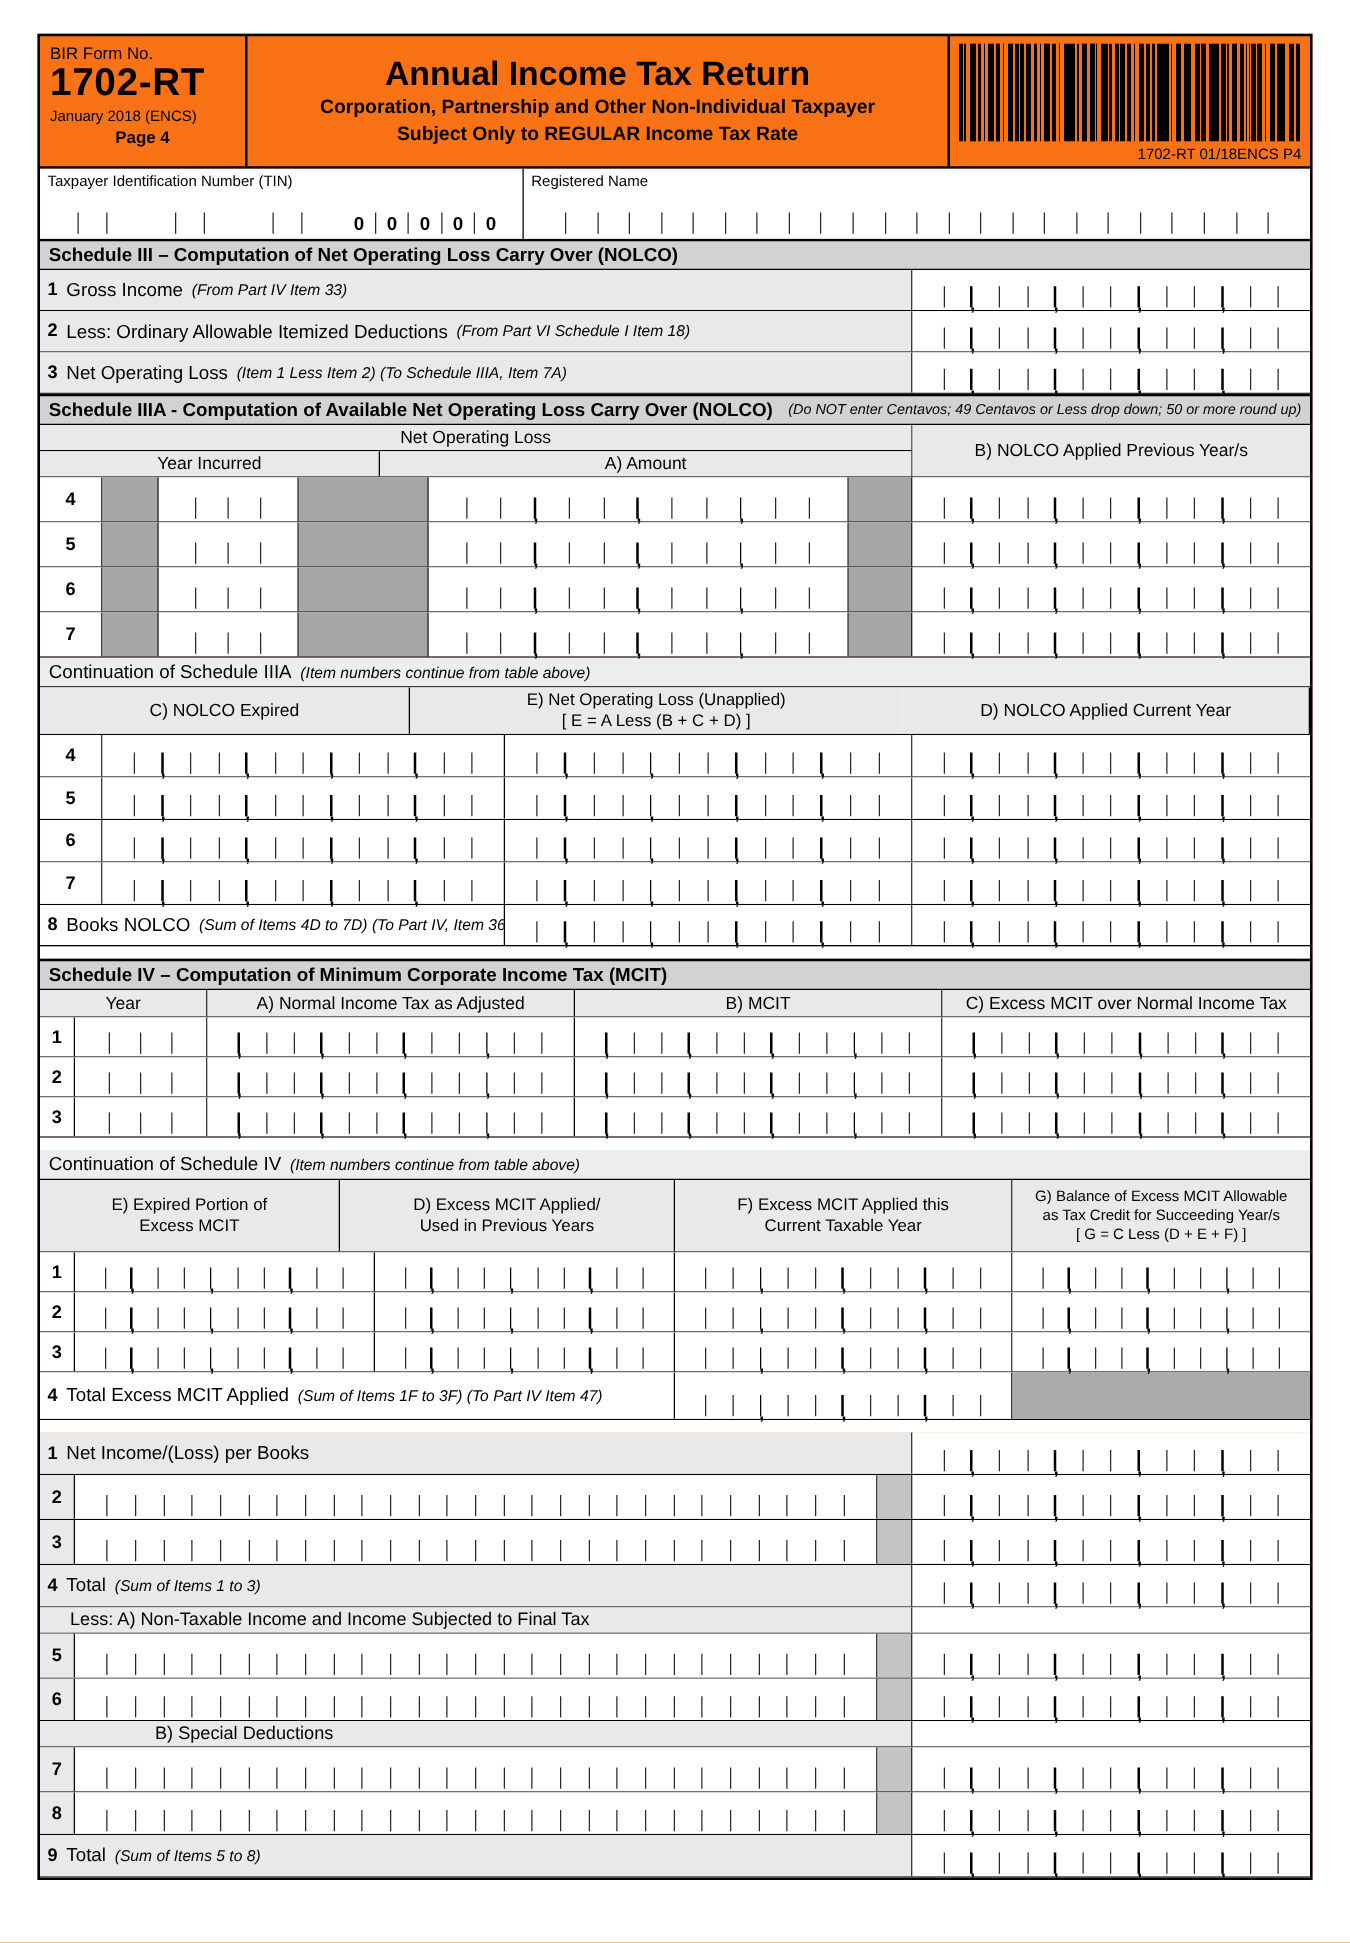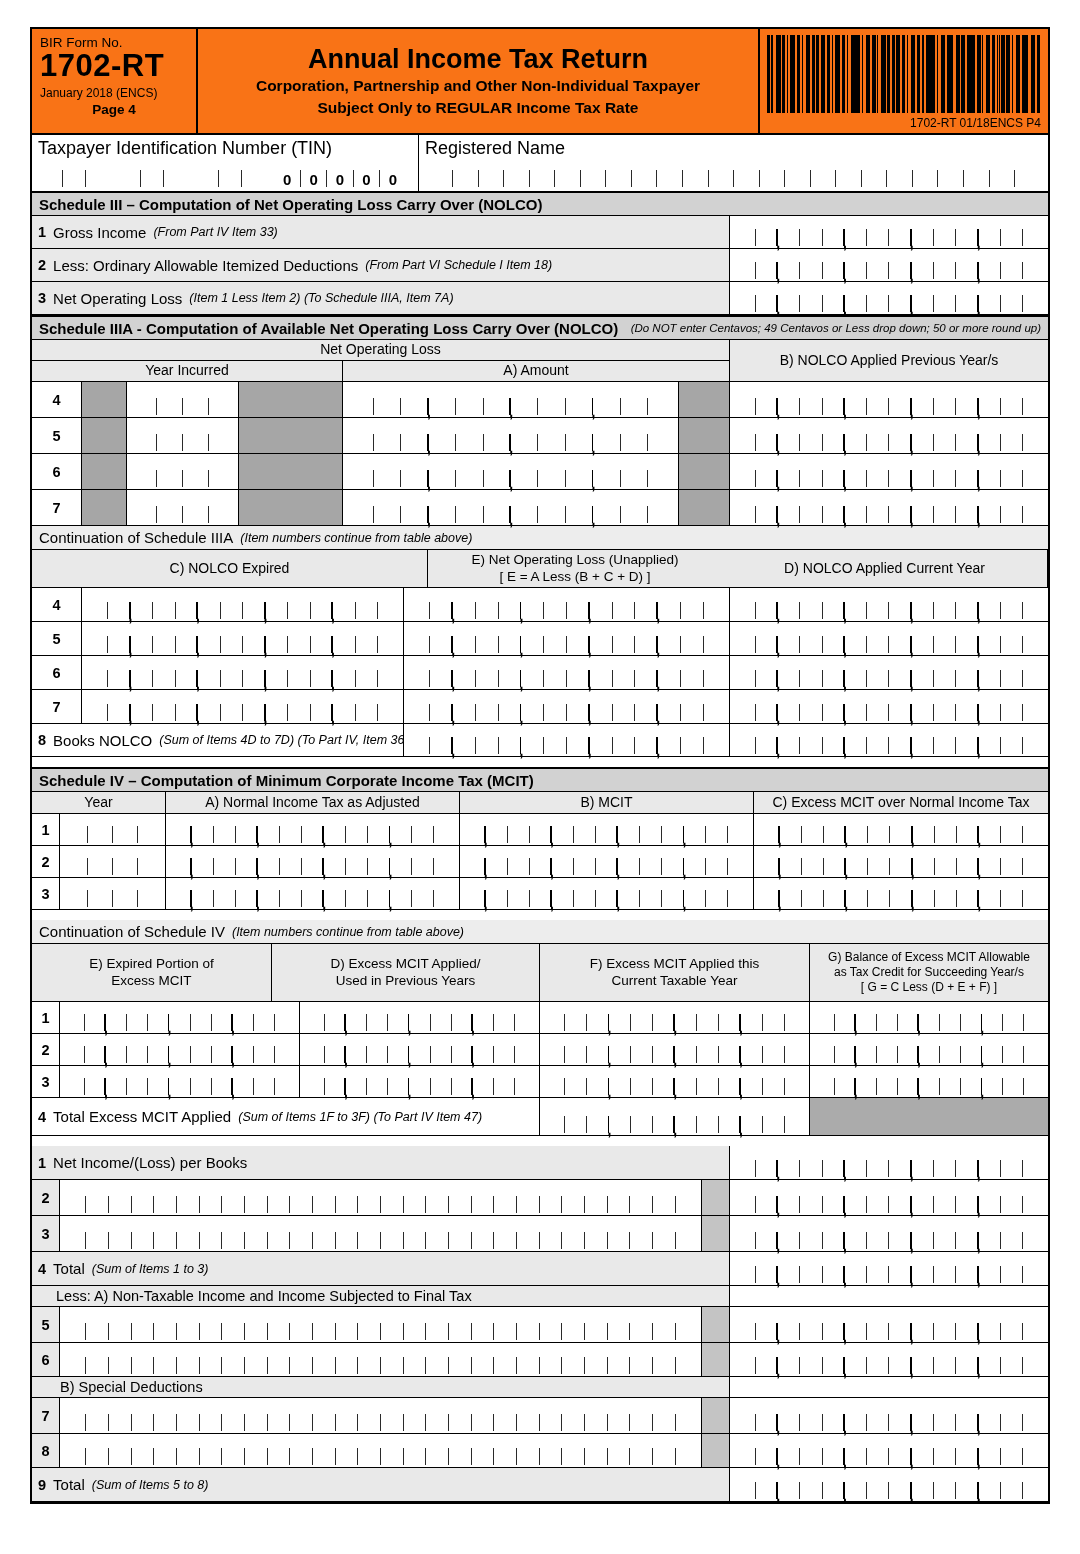--- a/index.html
+++ b/index.html
@@ -15,21 +15,21 @@
 .hdr-center{flex:1;display:flex;flex-direction:column;align-items:center;justify-content:center;gap:2px;padding:0 6px}
 .form-title{font-size:27px;font-weight:bold;line-height:1.1}
 .form-sub{font-size:15.5px;font-weight:bold;line-height:1.25}
 .hdr-right{width:290px;border-left:2px solid #000;padding:6px 7px 3px;display:flex;flex-direction:column}
 .barcode-bars{flex:1;background-color:#fff;background:
  repeating-linear-gradient(90deg,#000 0 3px,rgba(0,0,0,0) 3px 5px,#000 5px 6px,rgba(0,0,0,0) 6px 9px,#000 9px 13px,rgba(0,0,0,0) 13px 15px),
  repeating-linear-gradient(90deg,rgba(0,0,0,0) 0 4px,#000 4px 5px,rgba(0,0,0,0) 5px 11px,#000 11px 14px,rgba(0,0,0,0) 14px 19px)}
 .barcode-caption{font-size:12px;text-align:right;margin-top:3px}
 .tinrow{height:56px;border-bottom:0}
 .tincell{display:flex;flex-direction:column;border-right:1px solid #000;padding:3px 6px 2px}
-.flabel{font-size:18px}
+.flabel{font-size:12px}
 .tin-combs{display:flex;gap:10px;flex:1;align-items:flex-end;padding:3px 2px 2px}
 .secbar{height:25px;background:#d2d2d2;border-top:2px solid #000;border-bottom:1px solid #000;display:flex;align-items:center;padding:0 7px;font-size:15px;font-weight:bold;gap:8px}
 .contbar{height:24px;background:#ededed;border-bottom:1px solid #000;display:flex;align-items:center;padding:0 7px;font-size:15px;gap:7px}
 .barnote{font-style:italic;font-weight:normal;font-size:11.5px;margin-left:auto}
 .inlinenote{font-style:italic;font-weight:normal;font-size:13px;margin-left:0}
 .hcell{background:#e9e9e9;display:flex;align-items:center;justify-content:center;text-align:center;font-size:14px;line-height:1.25;border-right:1px solid #000}
 .pre{white-space:pre-line}
 .numcell{display:flex;align-items:center;justify-content:center;font-weight:bold;font-size:14.5px;border-right:1px solid #000;background:#fff}
 .numcell.gray{background:#e9e9e9}
 .lblcell{background:#e9e9e9;display:flex;align-items:center;padding:0 6px;gap:7px;font-size:15px;border-right:1px solid #000;white-space:nowrap;overflow:hidden}
@@ -40,21 +40,21 @@
 .last{border-right:none!important}
 .comb{display:flex;width:100%;height:17px}
 .comb-cell{flex:1;position:relative;display:flex;align-items:flex-end;justify-content:center;font-weight:bold;font-size:15px;line-height:1}
 .comb-cell.tick::after{content:"";position:absolute;right:-.5px;bottom:0;width:1px;height:100%;background:#2a2a2a}
 .comb-cell.comma.tick::after{width:1.7px;background:#000}
 .comb-cell.comma::before{content:",";position:absolute;right:-2.5px;bottom:-4px;font-size:14px;font-weight:bold;z-index:2}
 .dark{background:#a6a6a6;border-right:1px solid #000}
 .gray-strip{background:#c4c4c4;border-right:1px solid #000}
 .subhdr{height:21px}
 .subhdr .lab{width:698px;background:#e9e9e9;border-right:1px solid #000;display:flex;align-items:center;font-size:14.5px;padding-left:24px}
-.subhdr .lab.indent2{padding-left:28px}
+.subhdr .lab.indent2{padding-left:92px}
 .subhdr .rest{flex:1;background:#fff}
 .gap{height:10px;background:#fff}
 .colwrap{display:flex;flex-direction:column;border-right:1px solid #000}
 .inrow{display:flex;flex:1}
 </style>
 </head>
 <body>
 
 <div class="page">
 
@@ -220,21 +220,21 @@
 
   <section>
     <div class="secbar">
       <span>Schedule IIIA - Computation of Available Net Operating Loss Carry Over (NOLCO)</span>
       <span class="barnote">(Do NOT enter Centavos; 49 Centavos or Less drop down; 50 or more round up)</span>
     </div>
     <div class="row" style="height:42px">
       <div class="colwrap" style="width:698px">
         <div class="hcell" style="height:21px;border-right:none;border-bottom:1px solid #000">Net Operating Loss</div>
         <div class="inrow">
-          <div class="hcell" style="width:311px">Year Incurred</div>
+          <div class="hcell" style="width:272px">Year Incurred</div>
           <div class="hcell last" style="flex:1">A) Amount</div>
         </div>
       </div>
       <div class="hcell last" style="flex:1">B) NOLCO Applied Previous Year/s</div>
     </div>
 
     <div class="row" style="height:36px">
       <div class="numcell" style="width:50px">4</div>
       <div class="dark" style="width:45px"></div>
       <div class="combcell" style="width:112px">
@@ -427,21 +427,21 @@
         </div>
     </div>
   </section>
 
   <section>
     <div class="contbar">
       <span>Continuation of Schedule IIIA</span>
       <span class="nt">(Item numbers continue from table above)</span>
     </div>
     <div class="row" style="height:38px">
-      <div class="hcell" style="width:396px">C) NOLCO Expired</div>
+      <div class="hcell" style="width:296px">C) NOLCO Expired</div>
       <div class="hcell pre last" style="flex:1;font-size:13.5px">E) Net Operating Loss (Unapplied)
 [ E = A Less (B + C + D) ]</div>
       <div class="hcell" style="width:326px">D) NOLCO Applied Current Year</div>
     </div>
 
     <div class="row" style="height:34px">
       <div class="numcell" style="width:50px">4</div>
       <div class="combcell" style="width:322px">
           <div class="comb">
             <span class="comb-cell tick"></span>

